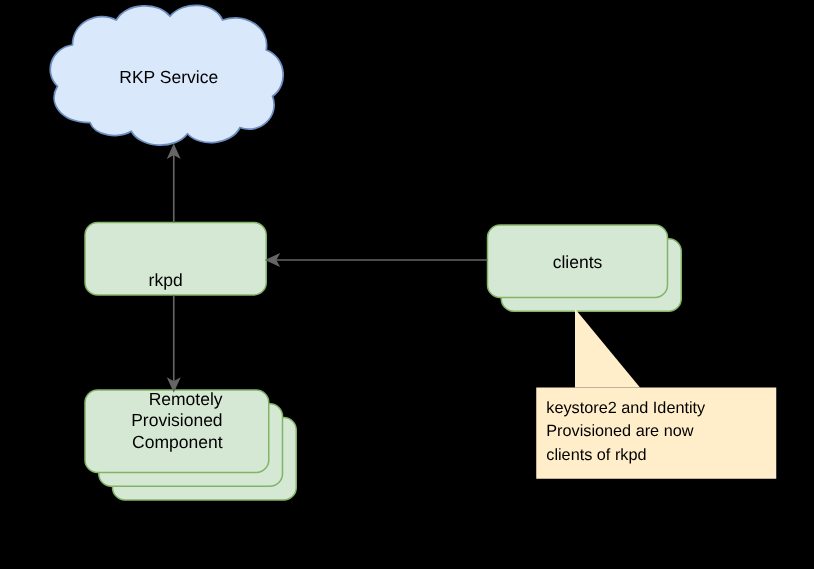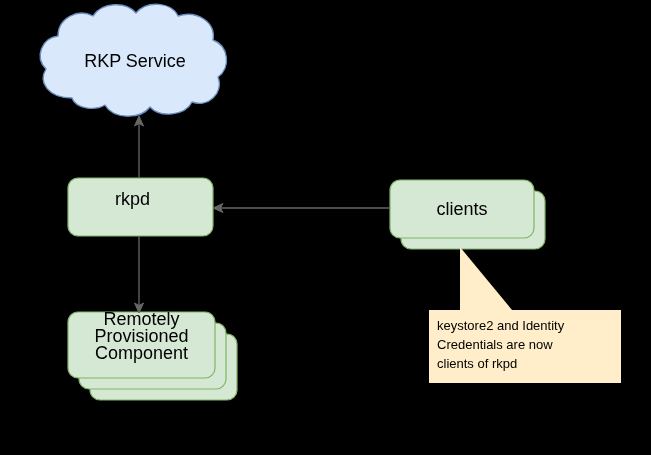--- a/index.html
+++ b/index.html
@@ -20,37 +20,37 @@
     left: 0;
     top: 0;
     width: 651px;
     height: 455px;
   }
   .node-label {
     position: absolute;
     display: flex;
     align-items: center;
     justify-content: center;
-    text-align: center;
+    text-align: right;
     color: #000000;
     font-family: "Liberation Sans", sans-serif;
-    font-size: 18px;
+    font-size: 14px;
     line-height: 17px;
     pointer-events: none;
     white-space: pre-line;
   }
   .cloud-label {
     left: 45px;
     top: 5px;
     width: 180px;
     height: 113px;
   }
   .rkpd-label {
     left: 68px;
-    top: 170px;
+    top: 195px;
     width: 129px;
     height: 58px;
   }
   .clients-label {
     left: 390px;
     top: 180px;
     width: 144px;
     height: 58px;
   }
   .rpc-label {
@@ -136,16 +136,16 @@
 
   <div class="node-label rkpd-label">rkpd</div>
 
   <div class="node-label clients-label">clients</div>
 
   <div class="node-label rpc-label">Remotely
 Provisioned
 Component</div>
 
   <div class="callout-text">keystore2 and Identity
-Credentials are now
+Provisioned are now
 clients of rkpd</div>
 
 </div>
 
 </body></html>

